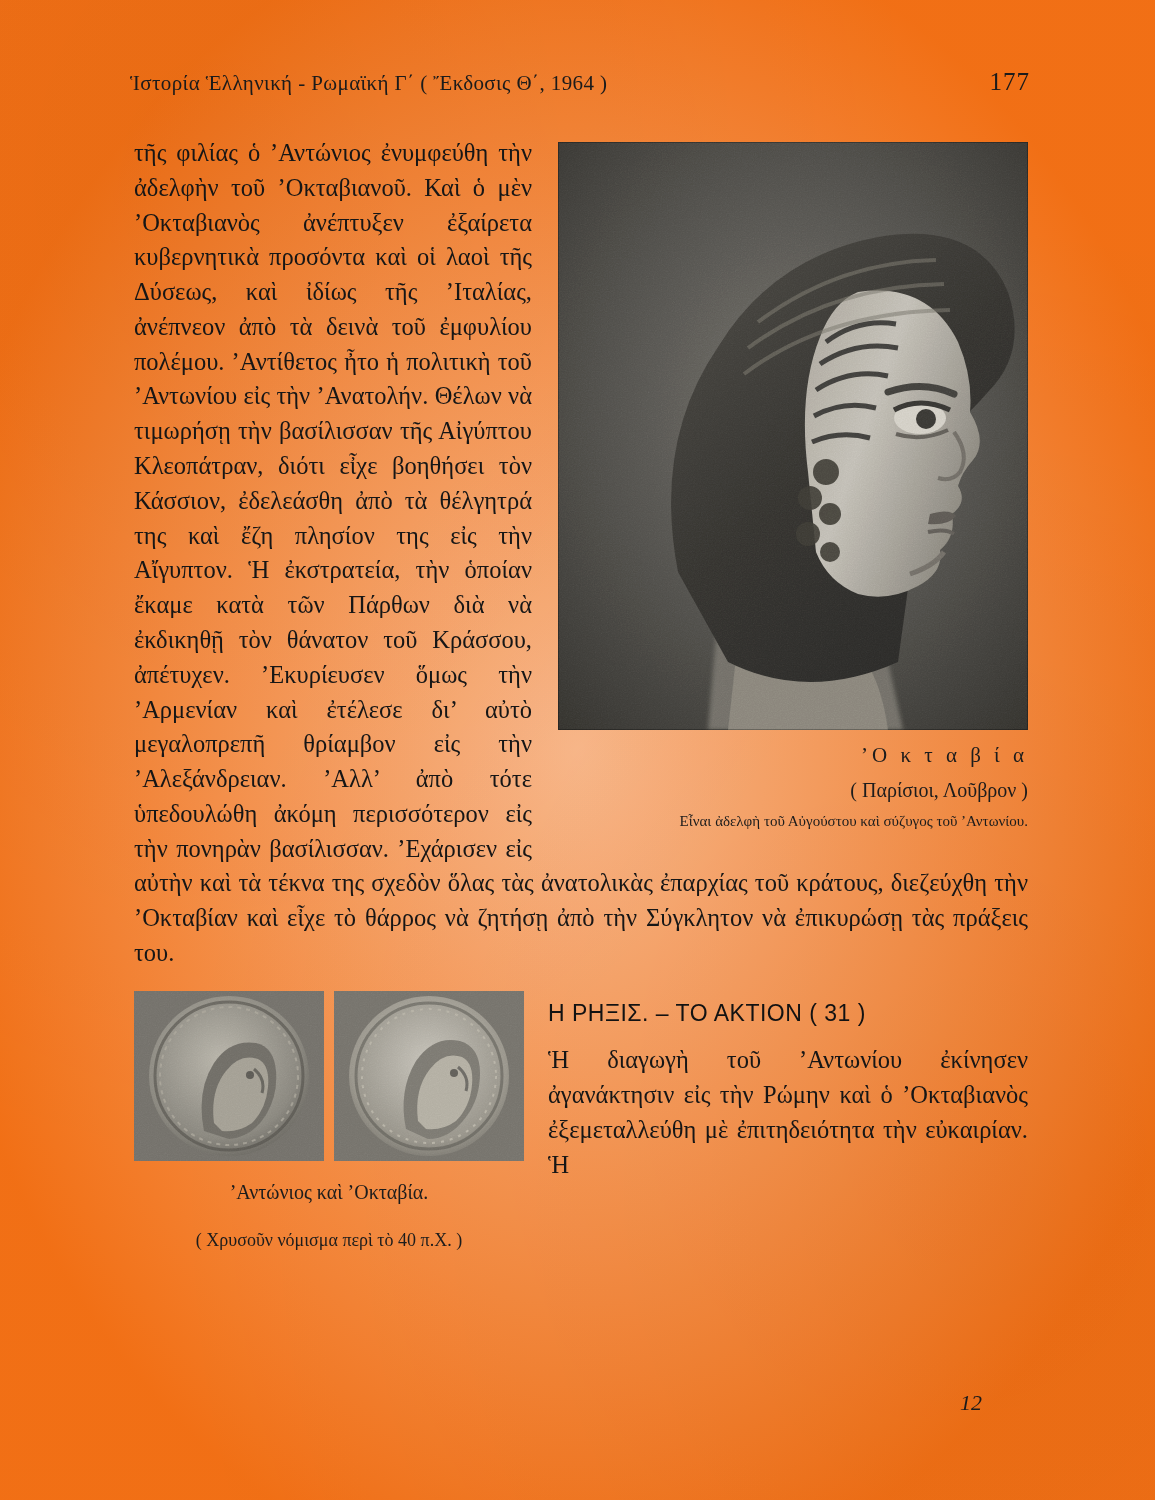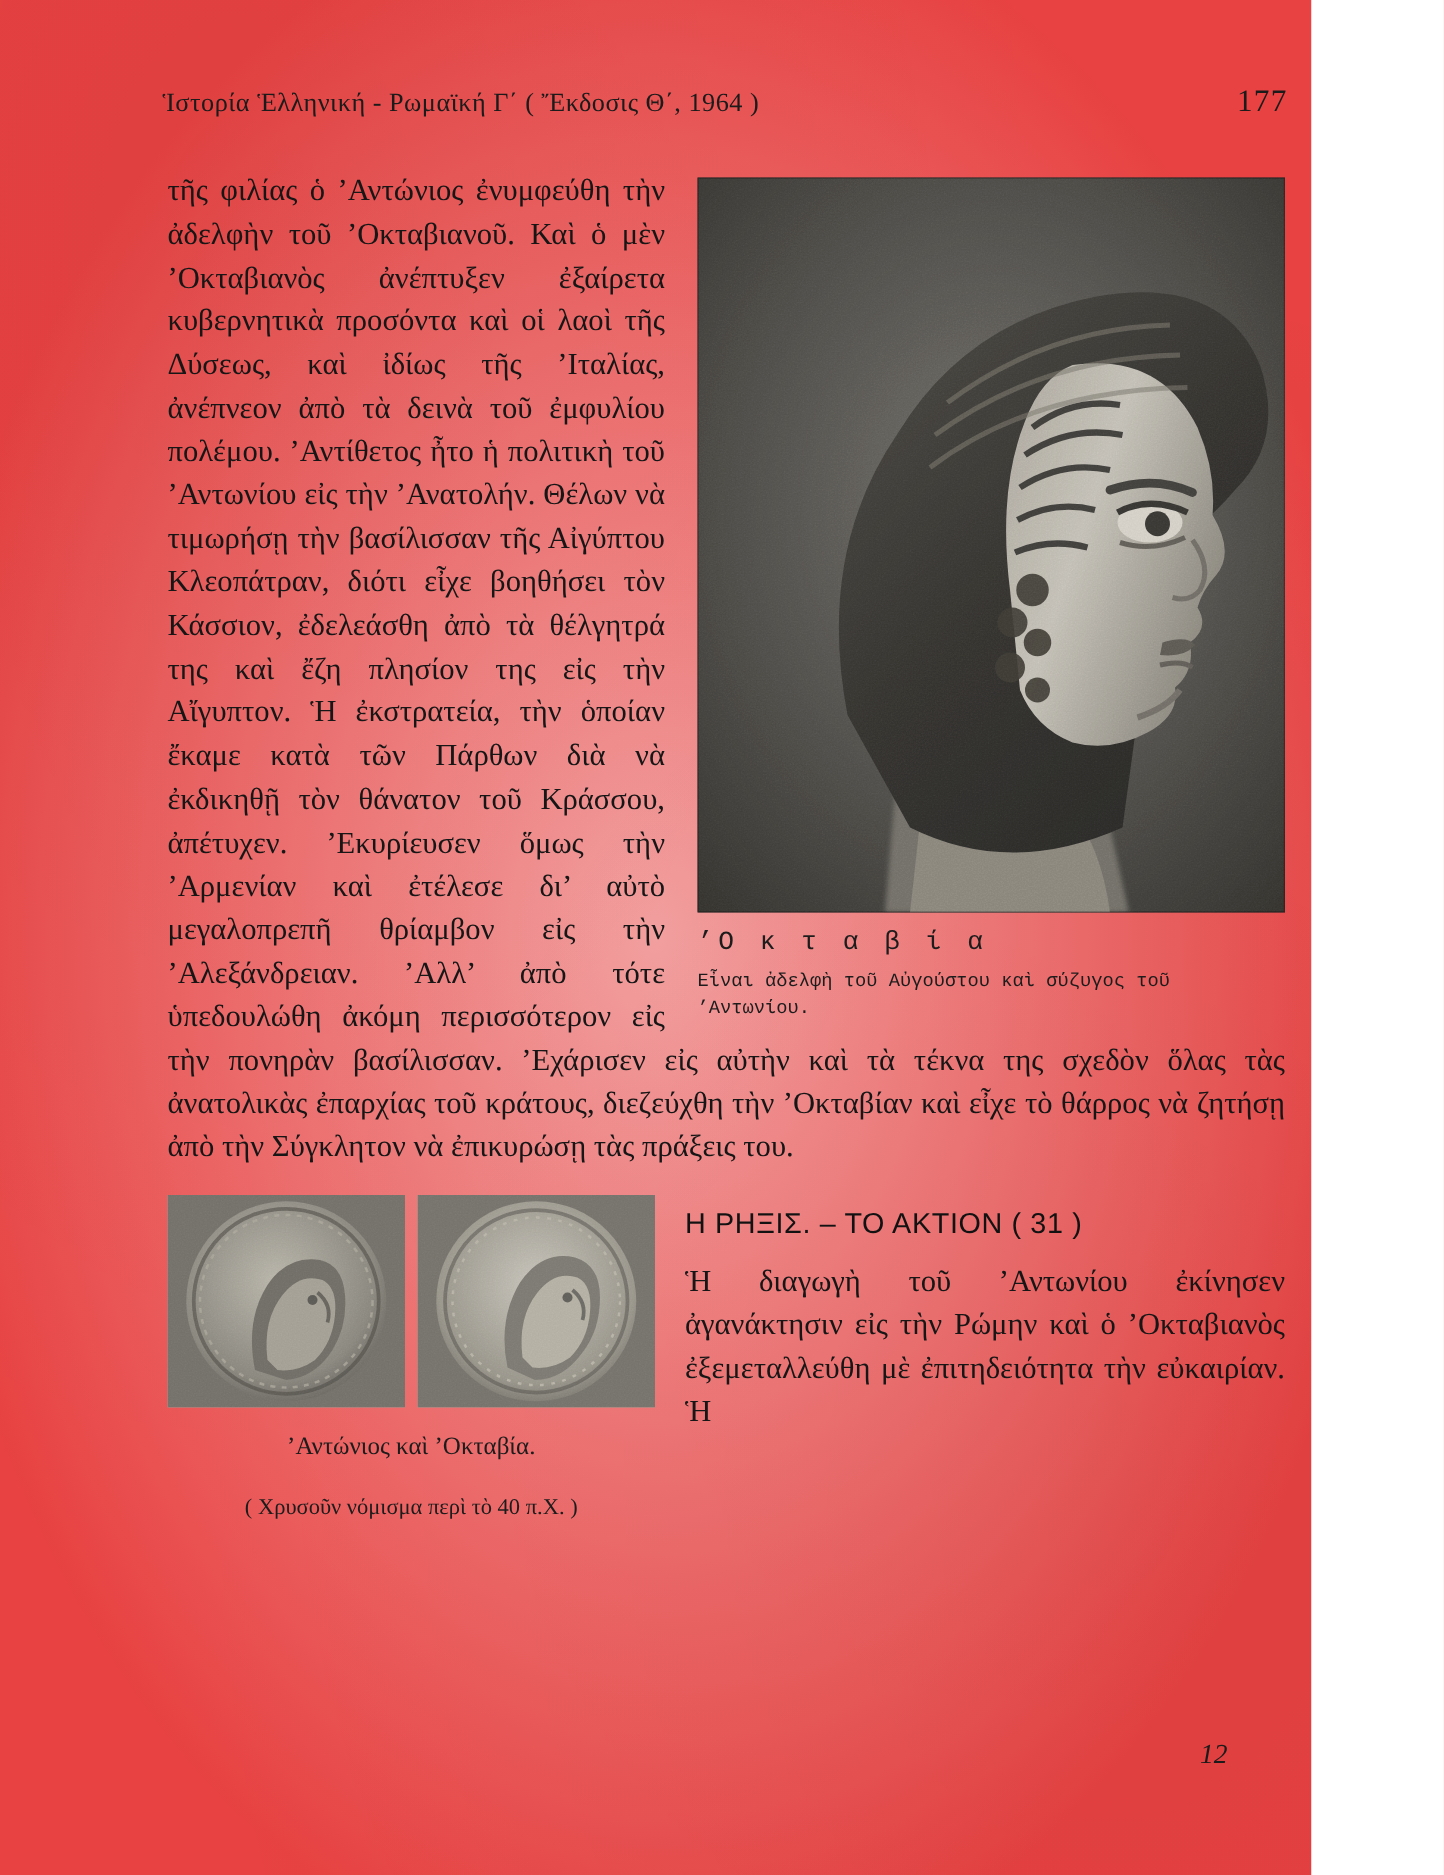--- a/index.html
+++ b/index.html
@@ -5,23 +5,23 @@
   html, body {
     margin: 0;
     padding: 0;
     background: #ffffff;
   }
   body {
     font-family: "Liberation Serif", serif;
   }
   .page {
     position: relative;
-    width: 1049px;
+    width: 1155px;
     height: 1500px;
-    background: #ef4444;
+    background: #f97316;
     overflow: hidden;
   }
   
   .page:before {
     content: "";
     position: absolute;
     inset: 0;
     background:
       radial-gradient(ellipse at 18% 12%, rgba(0,0,0,0.035), rgba(0,0,0,0) 55%),
       radial-gradient(ellipse at 85% 80%, rgba(0,0,0,0.04), rgba(0,0,0,0) 60%),
@@ -86,26 +86,26 @@
   }
   .photo-frame {
     width: 470px;
     height: 588px;
     overflow: hidden;
     position: relative;
     background: #2b2b2b;
     filter: contrast(1.05);
   }
   .caption {
-    text-align: left;
+    text-align: right;
     font-size: 20px;
     line-height: 1.45;
     color: #1c1c1c;
     margin-top: 10px;
-    font-family: Liberation Mono, monospace;
+    font-family: Liberation Serif, serif;
   }
   .caption .title {
     letter-spacing: 4px;
     font-size: 21px;
     display: block;
     margin-bottom: 6px;
   }
   .caption .sub {
     display: block;
     font-size: 20px;
@@ -253,20 +253,21 @@
               <path d="M190 206 Q274 144 386 142"></path>
               <path d="M186 232 Q268 170 392 168"></path>
             </g>
 
             <rect x="0" y="0" width="470" height="588" filter="url(#grain)" opacity="0.30" fill="#808080"></rect>
             <rect x="0" y="0" width="470" height="588" fill="none" stroke="#000" stroke-width="2" opacity="0.25"></rect>
           </svg>
         </div>
         <div class="caption">
           <span class="title">’Ο κ τ α β ί α</span>
+          <span class="sub">( Παρίσιοι,  Λοῦβρον )</span>
           <span class="note">Εἶναι ἀδελφὴ τοῦ Αὐγούστου καὶ σύζυγος τοῦ ’Αντωνίου.</span>
         </div>
       </div>
 
       <p class="para first-block">τῆς φιλίας ὁ ’Αντώνιος ἐνυμφεύθη τὴν ἀδελφὴν τοῦ ’Οκταβιανοῦ. Καὶ ὁ μὲν ’Οκταβιανὸς ἀνέπτυξεν ἐξαίρετα κυβερνητικὰ προσόντα καὶ οἱ λαοὶ τῆς Δύσεως, καὶ ἰδίως τῆς ’Ιταλίας, ἀνέπνεον ἀπὸ τὰ δεινὰ τοῦ ἐμφυλίου πολέμου. ’Αντίθετος ἦτο ἡ πολιτικὴ τοῦ ’Αντωνίου εἰς τὴν ’Ανατολήν. Θέλων νὰ τιμωρήσῃ τὴν βασίλισσαν τῆς Αἰγύπτου Κλεοπάτραν, διότι εἶχε βοηθήσει τὸν Κάσσιον, ἐδελεάσθη ἀπὸ τὰ θέλγητρά της καὶ ἔζη πλησίον της εἰς τὴν Αἴγυπτον. Ἡ ἐκστρατεία, τὴν ὁποίαν ἔκαμε κατὰ τῶν Πάρθων διὰ νὰ ἐκδικηθῇ τὸν θάνατον τοῦ Κράσσου, ἀπέτυχεν. ’Εκυρίευσεν ὅμως τὴν ’Αρμενίαν καὶ ἐτέλεσε δι’ αὐτὸ μεγαλοπρεπῆ θρίαμβον εἰς τὴν ’Αλεξάνδρειαν. ’Αλλ’ ἀπὸ τότε ὑπεδουλώθη ἀκόμη περισσότερον εἰς τὴν πονηρὰν βασίλισσαν. ’Εχάρισεν εἰς αὐτὴν καὶ τὰ τέκνα της σχεδὸν ὅλας τὰς ἀνατολικὰς ἐπαρχίας τοῦ κράτους, διεζεύχθη τὴν ’Οκταβίαν καὶ εἶχε τὸ θάρρος νὰ ζητήσῃ ἀπὸ τὴν Σύγκλητον νὰ ἐπικυρώσῃ τὰς πράξεις του.</p>
 
       <div class="figure-coins">
         <div class="coins-row">
           <div class="coin">
             <svg viewBox="0 0 190 170" width="190" height="170">

